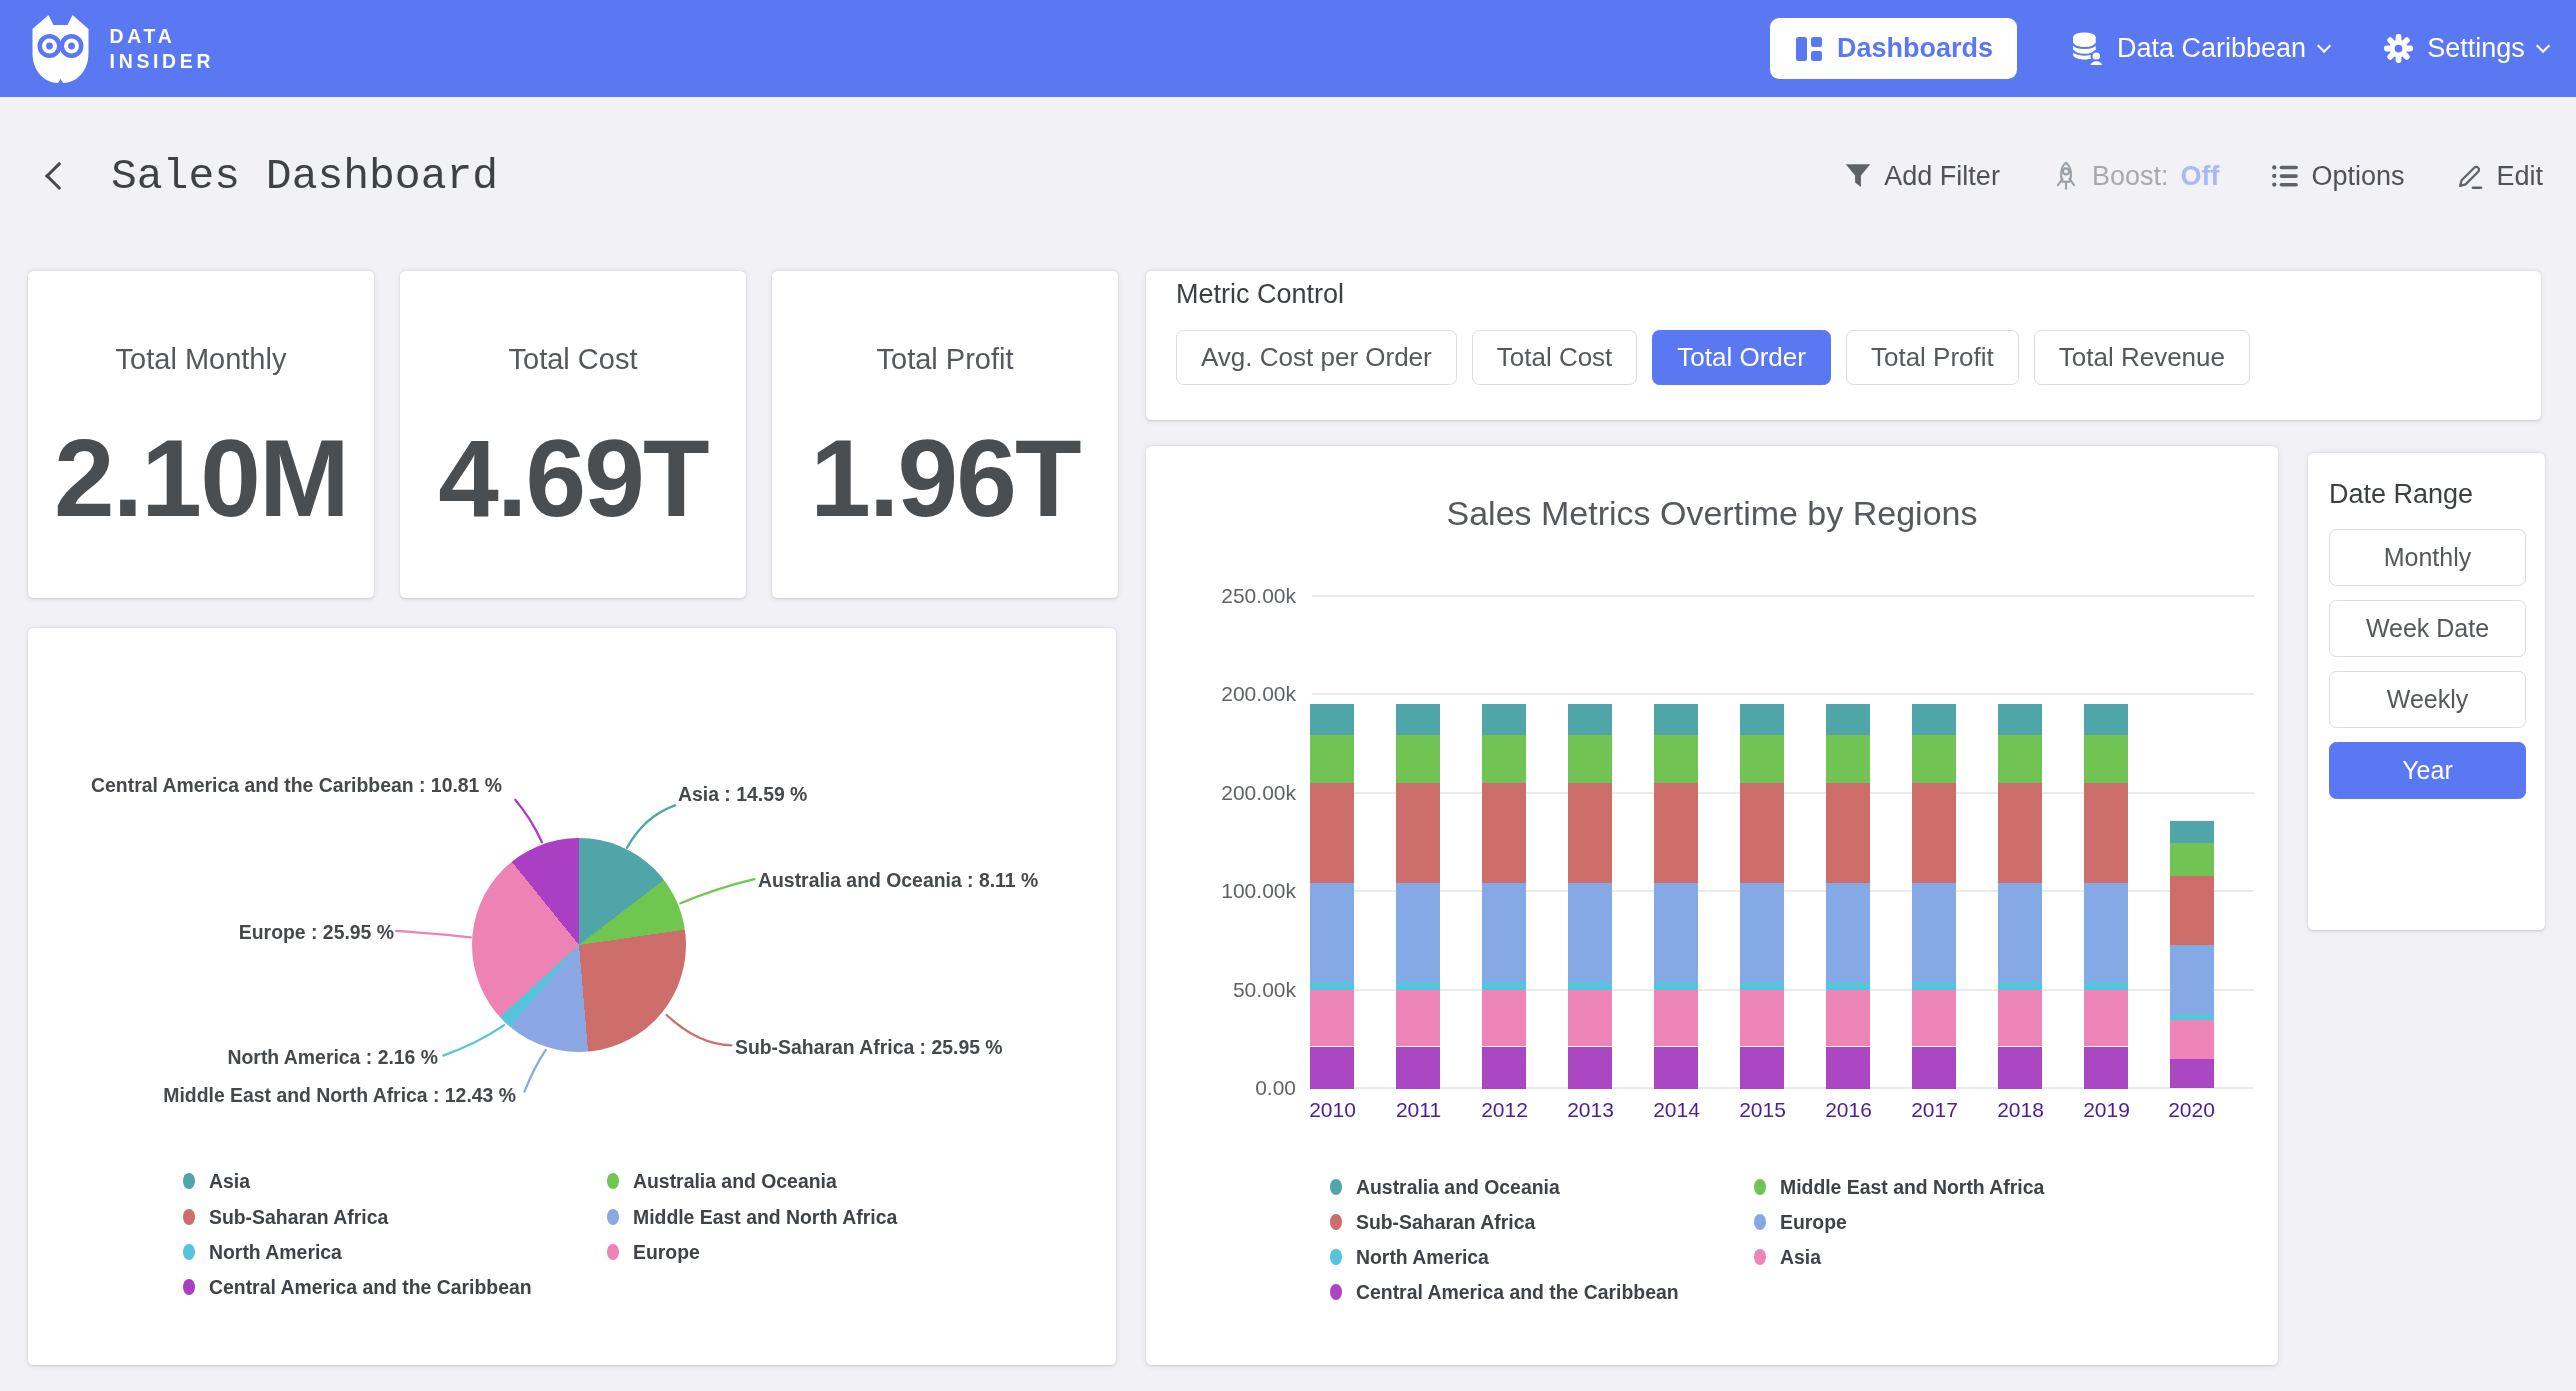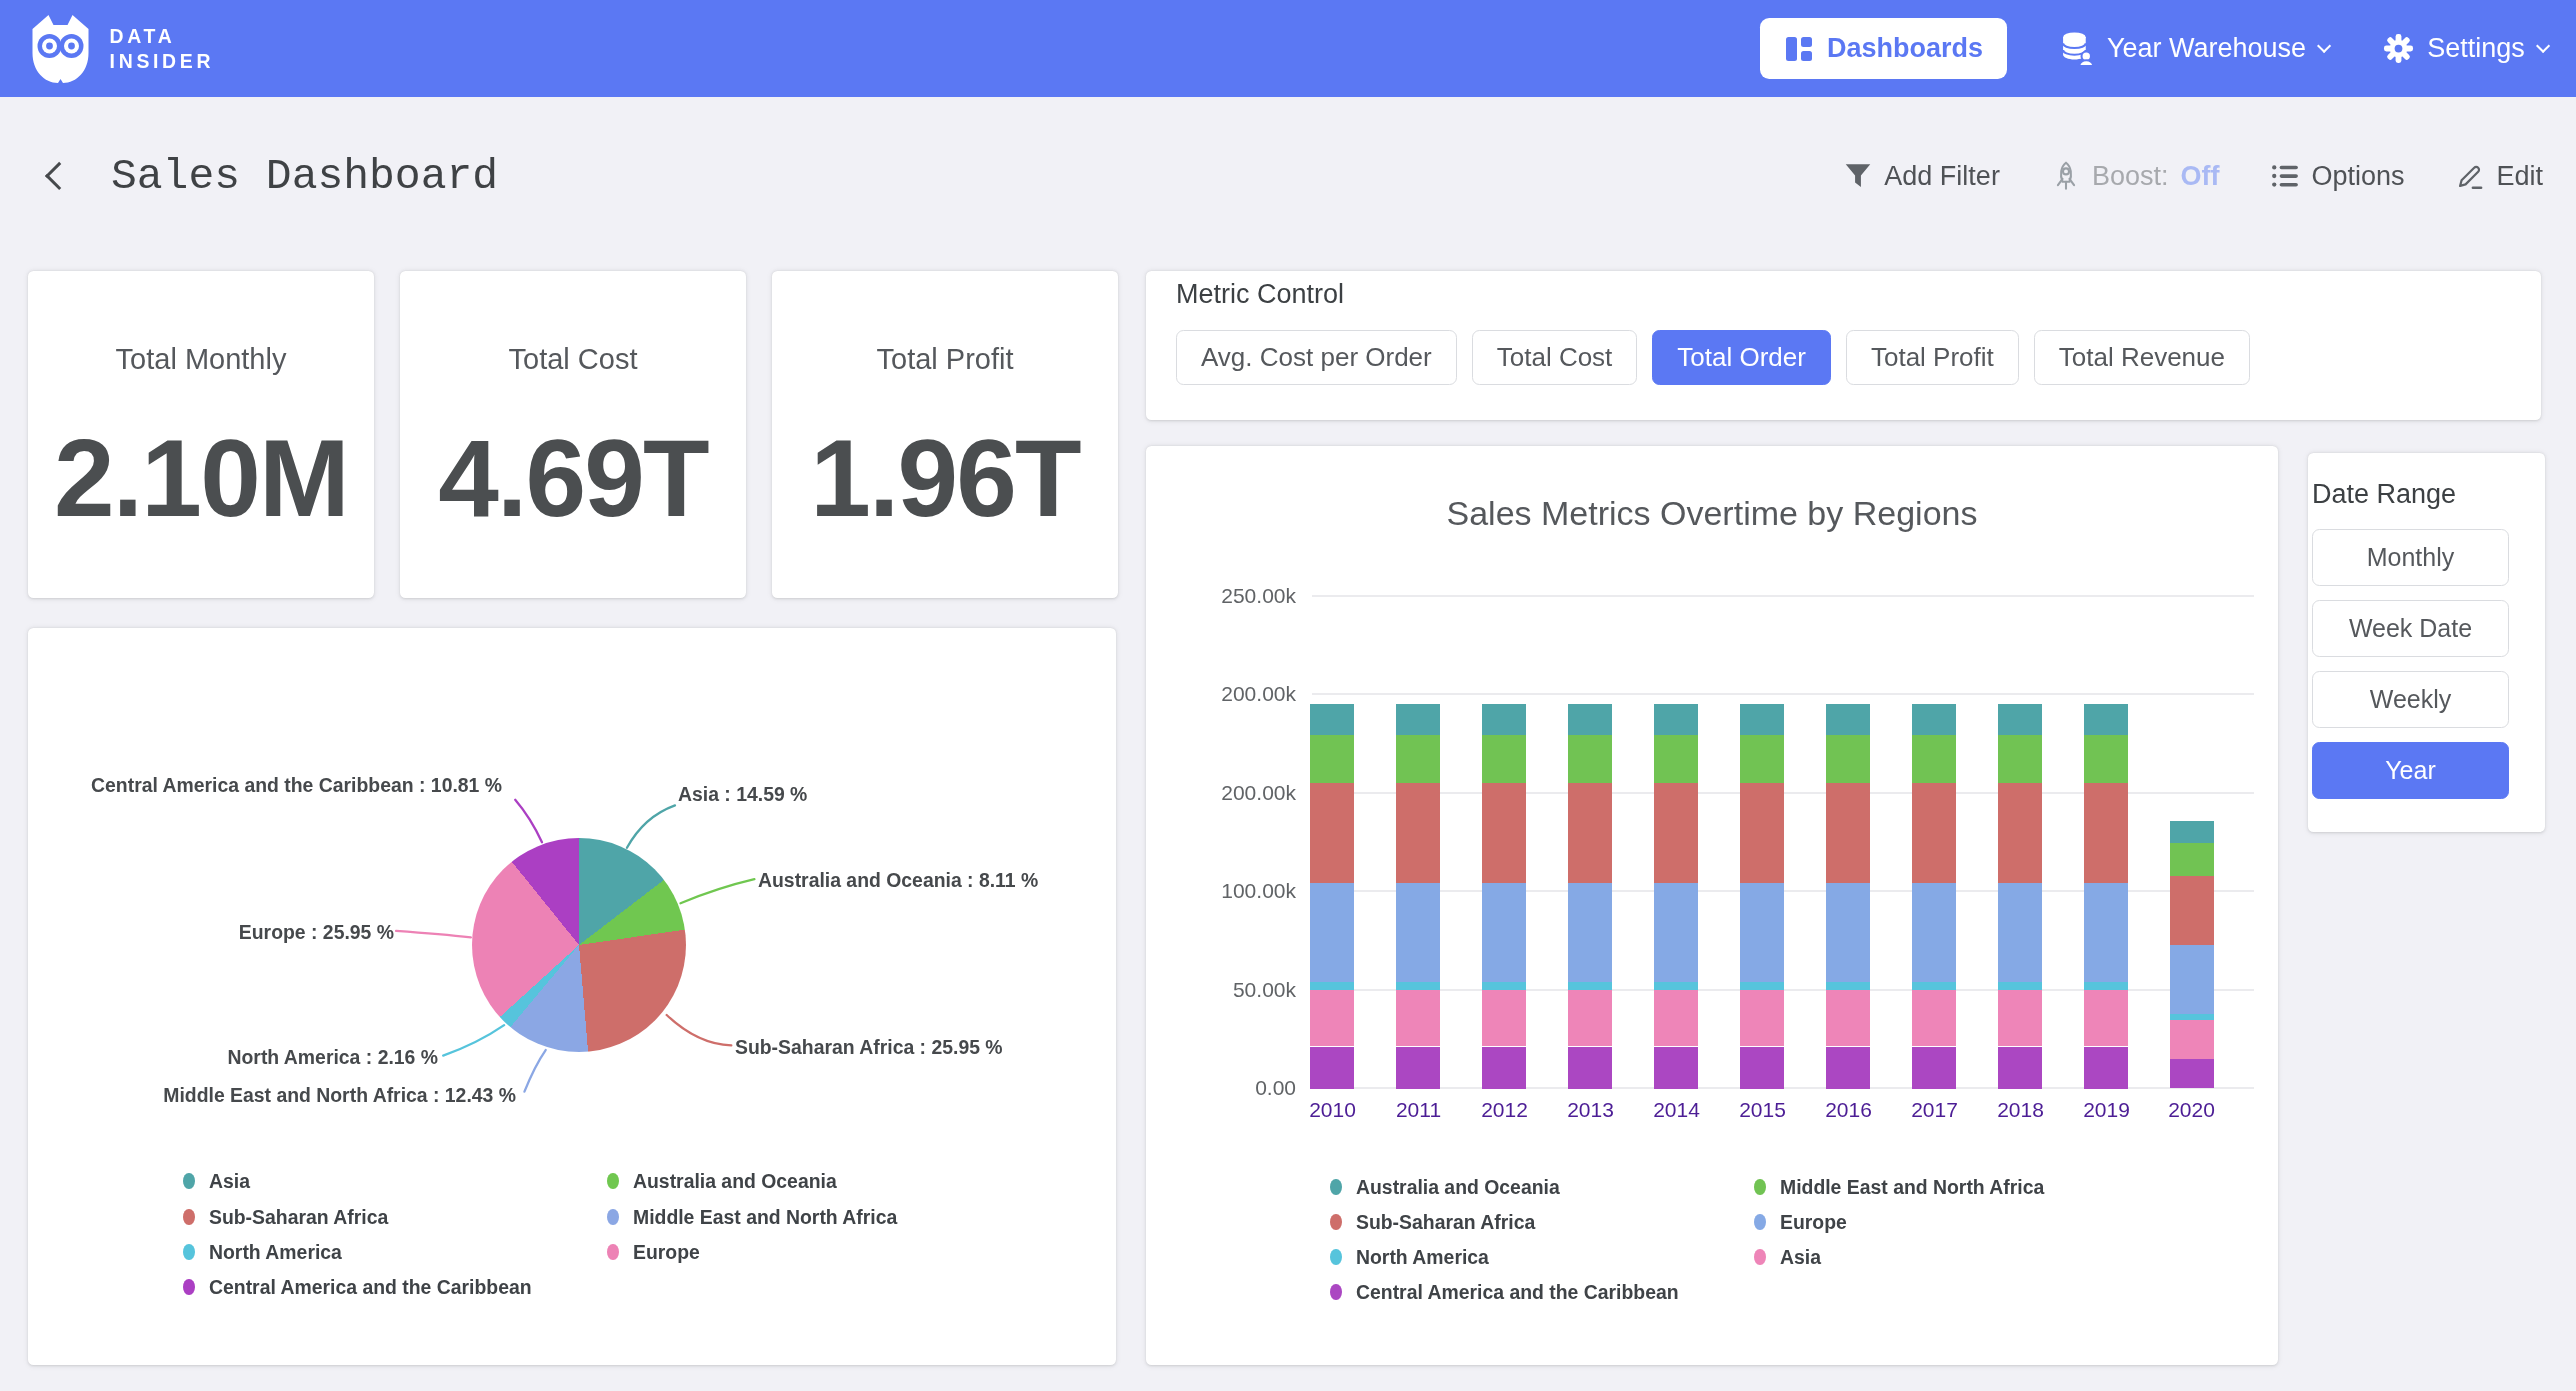--- a/index.html
+++ b/index.html
@@ -45,21 +45,21 @@
 
   
   #metric-card { left:1146px; top:271px; width:1395px; height:149px; padding:8px 30px; }
   .panel-label { font-size:27px; color:#3c4043; }
   #metric-buttons { display:flex; gap:15px; margin-top:20.3px; }
   .opt-btn { height:55px; padding:0 24px; border:1.8px solid #dadce0; border-radius:7.4px;
              background:#fff; color:#55585c; font-size:26px; font-family:inherit; cursor:pointer; }
   .opt-btn.selected { background:#5b78f3; border-color:#5b78f3; color:#fff; }
 
   
-  #date-card { left:2308px; top:453px; width:237px; height:379px; padding:26px 4px; }
+  #date-card { left:2308px; top:453px; width:237px; height:477px; padding:26px 21px; }
   #date-buttons { display:flex; flex-direction:column; gap:14px; margin-top:18.5px; }
   .date-btn { width:197px; height:57px; border:1.8px solid #dadce0; border-radius:7.4px;
               background:#fff; color:#55585c; font-size:25px; font-family:inherit; cursor:pointer; }
   .date-btn.selected { background:#5b78f3; border-color:#5b78f3; color:#fff; }
 
   
   #pie-card { left:28px; top:628px; width:1088px; height:737px; }
   #bar-card { left:1146px; top:446px; width:1132px; height:919px; }
   .chart-title { position:absolute; left:0; width:100%; text-align:center;
                  font-size:34px; color:#55585c; }
@@ -111,21 +111,21 @@
     </button>
     <div class="nav-item">
       <svg width="33" height="35" viewBox="0 0 32 34">
         <ellipse cx="13" cy="6" rx="11" ry="4.6" fill="#fff"></ellipse>
         <path d="M2 6 V23 c0 2.5 4.9 4.6 11 4.6 s11 -2.1 11 -4.6 V6" fill="#fff"></path>
         <path d="M2 12 c0 2.5 4.9 4.6 11 4.6 s11 -2.1 11 -4.6" fill="none" stroke="#5b78f3" stroke-width="2"></path>
         <path d="M2 18.5 c0 2.5 4.9 4.6 11 4.6 s11 -2.1 11 -4.6" fill="none" stroke="#5b78f3" stroke-width="2"></path>
         <circle cx="24.5" cy="24.5" r="4.6" fill="#fff" stroke="#5b78f3" stroke-width="2"></circle>
         <path d="M17.5 34 a7.2 7.2 0 0 1 14 0 Z" fill="#fff" stroke="#5b78f3" stroke-width="2"></path>
       </svg>
-      <span>Year Warehouse</span>
+      <span>Data Caribbean</span>
       <span class="chev"></span>
     </div>
     <div class="nav-item">
       <svg width="31" height="31" viewBox="0 0 32 32">
         <g fill="#fff">
           <rect x="13" y="1" width="6" height="30" rx="2.5"></rect>
           <rect x="13" y="1" width="6" height="30" rx="2.5" transform="rotate(45 16 16)"></rect>
           <rect x="13" y="1" width="6" height="30" rx="2.5" transform="rotate(90 16 16)"></rect>
           <rect x="13" y="1" width="6" height="30" rx="2.5" transform="rotate(135 16 16)"></rect>
           <circle cx="16" cy="16" r="9"></circle>

